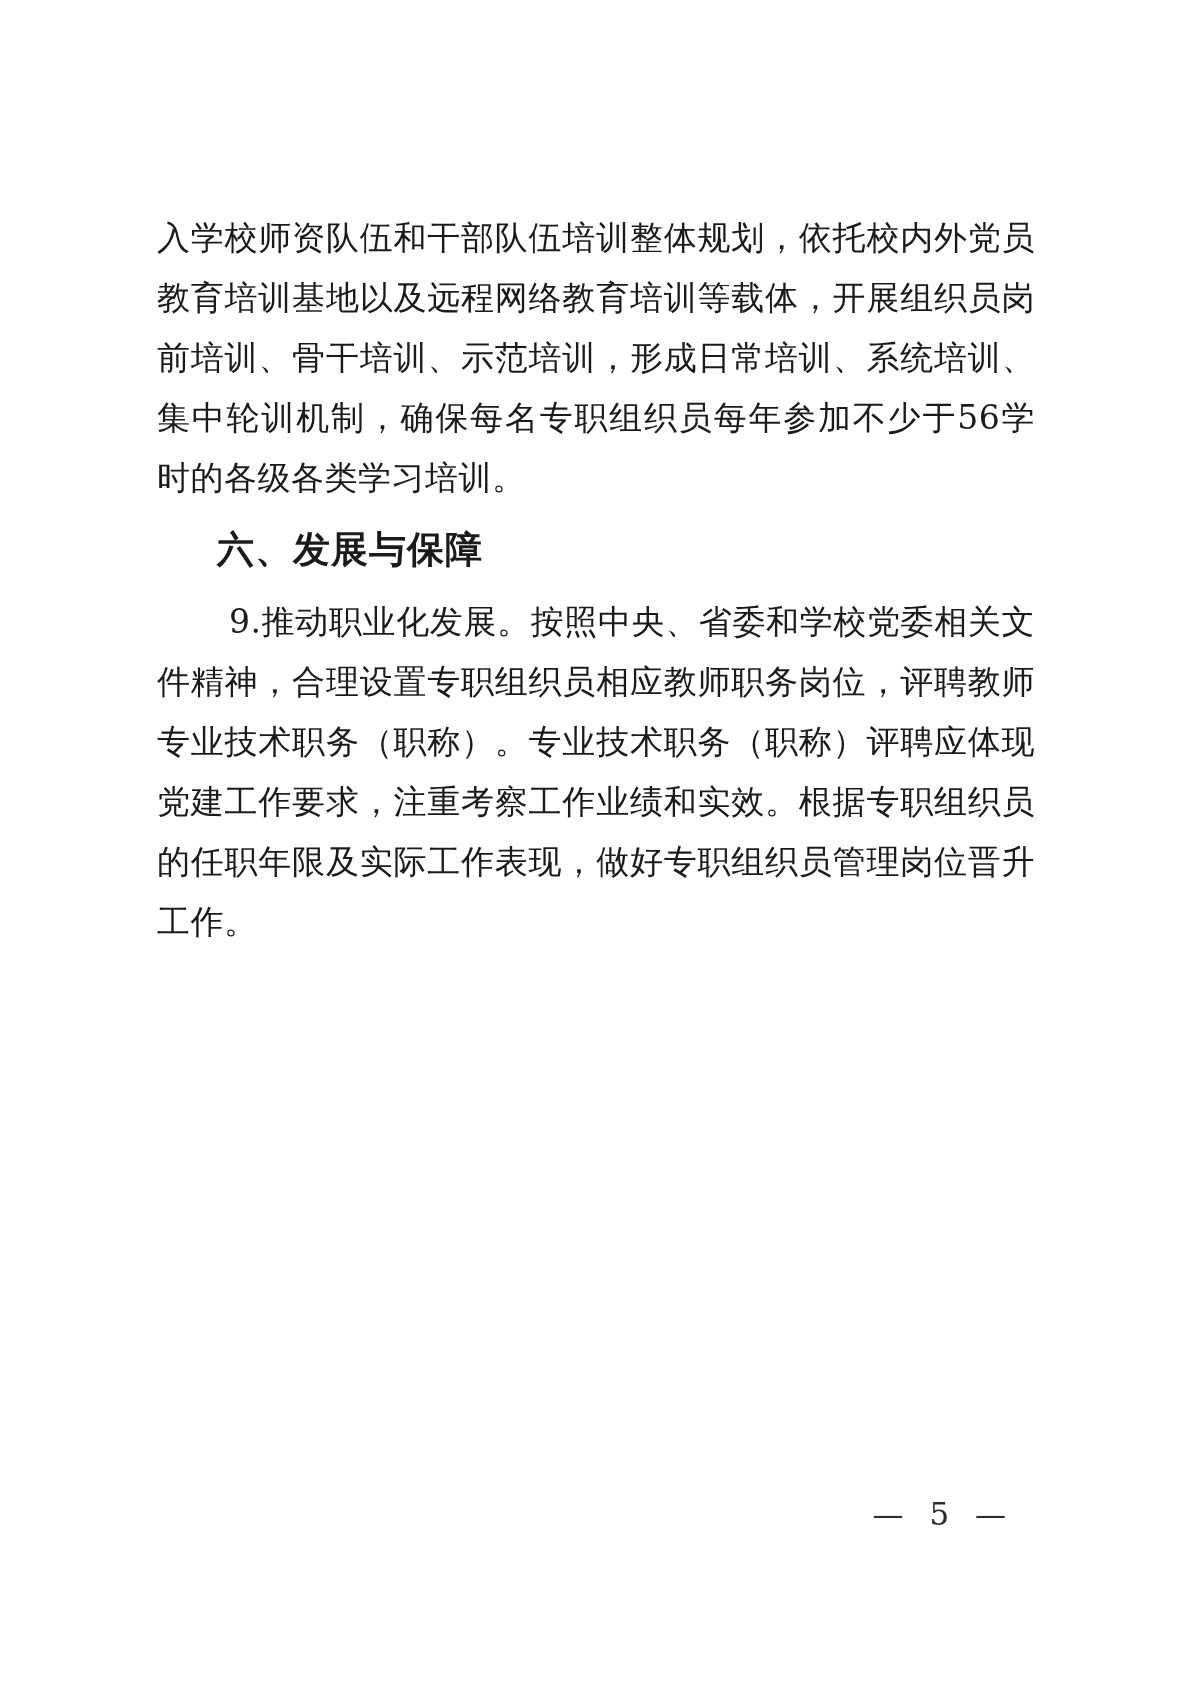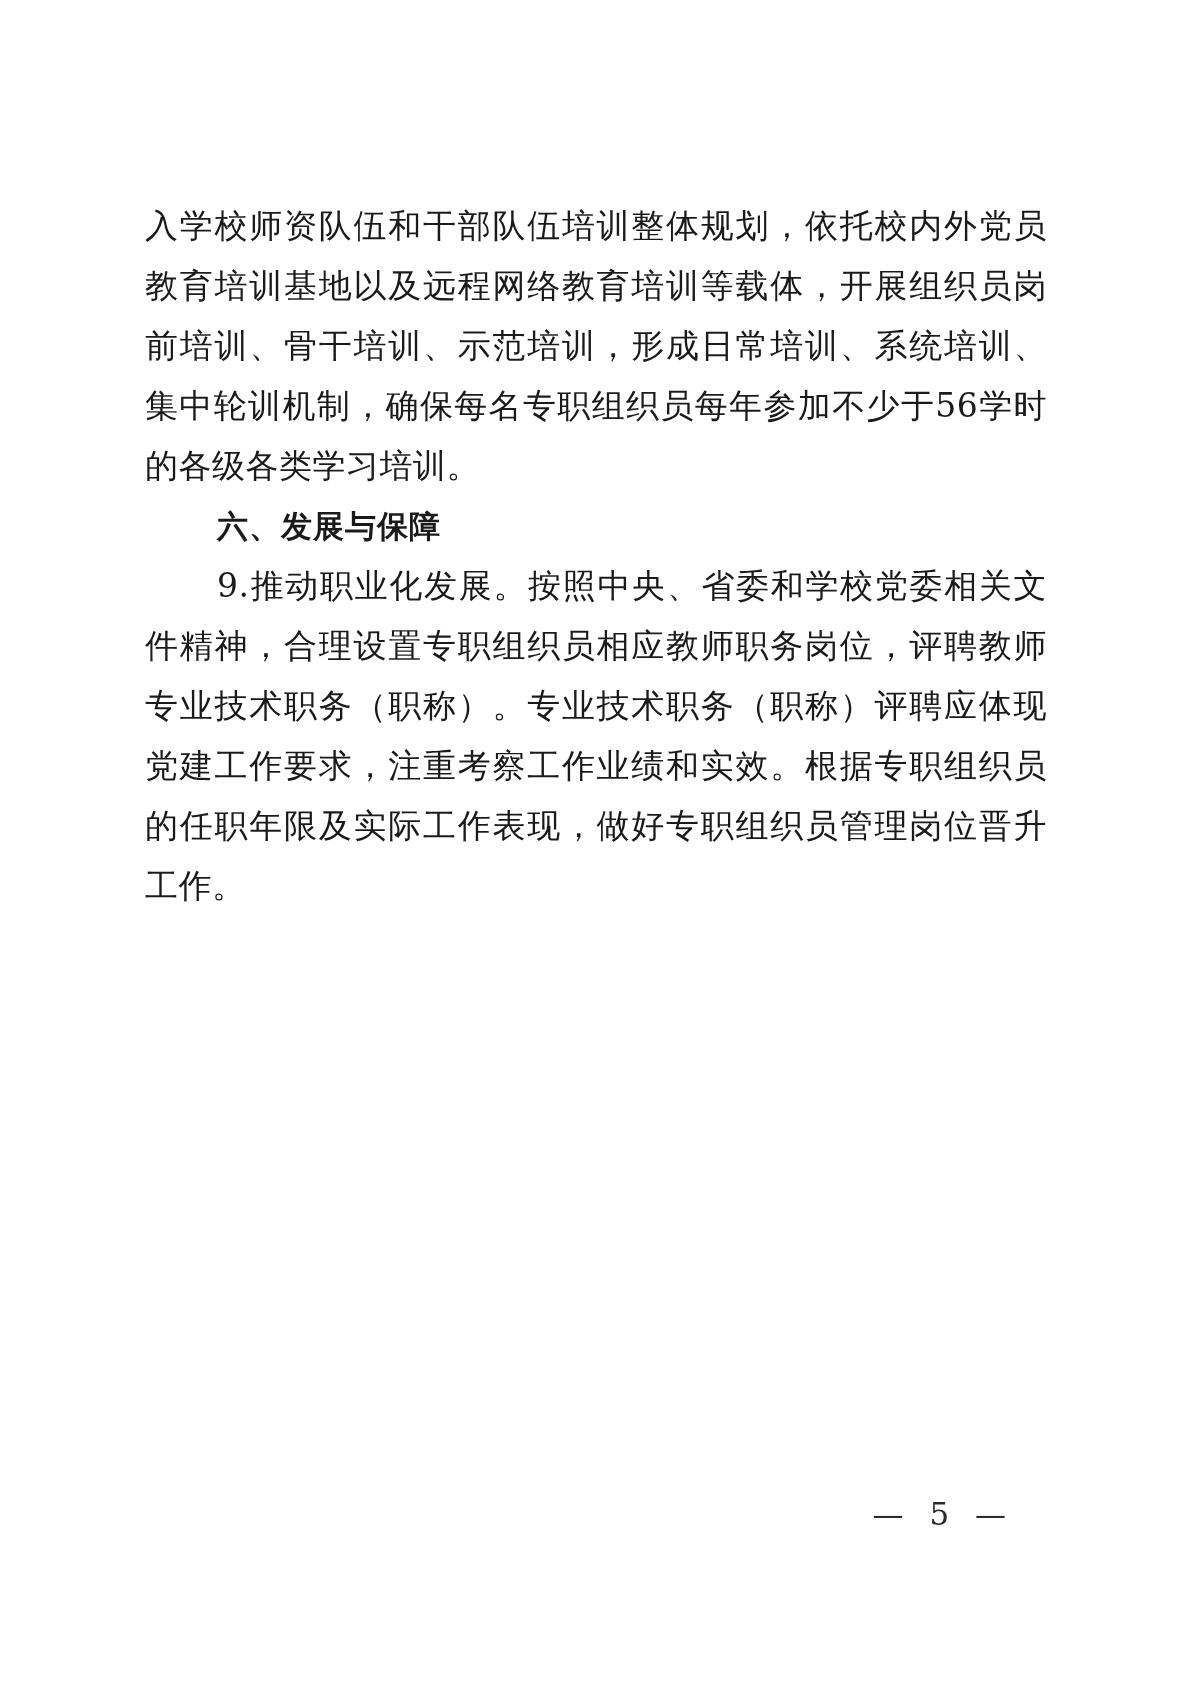--- a/index.html
+++ b/index.html
@@ -16,34 +16,34 @@
     font-family: "DejaVu Serif", "Liberation Serif", serif;
     color: #1a1a1a;
   }
   .content {
     position: absolute;
     left: 145px;
     top: 196px;
     width: 902px;
   }
   .para {
-    margin: 0;
+    margin: 12px;
     font-size: 33px;
     line-height: 60px;
     text-align: justify;
     text-justify: inter-character;
     text-indent: 72px;
     letter-spacing: 0.5px;
   }
   .para.no-indent {
     text-indent: 0;
   }
   .section-heading {
     margin: 0;
-    font-size: 31px;
+    font-size: 37px;
     line-height: 60px;
     font-weight: bold;
     font-family: "DejaVu Sans", "Liberation Sans", sans-serif;
     text-indent: 72px;
     letter-spacing: 1px;
   }
   .footer {
     position: absolute;
     top: 1494px;
     right: 176px;

